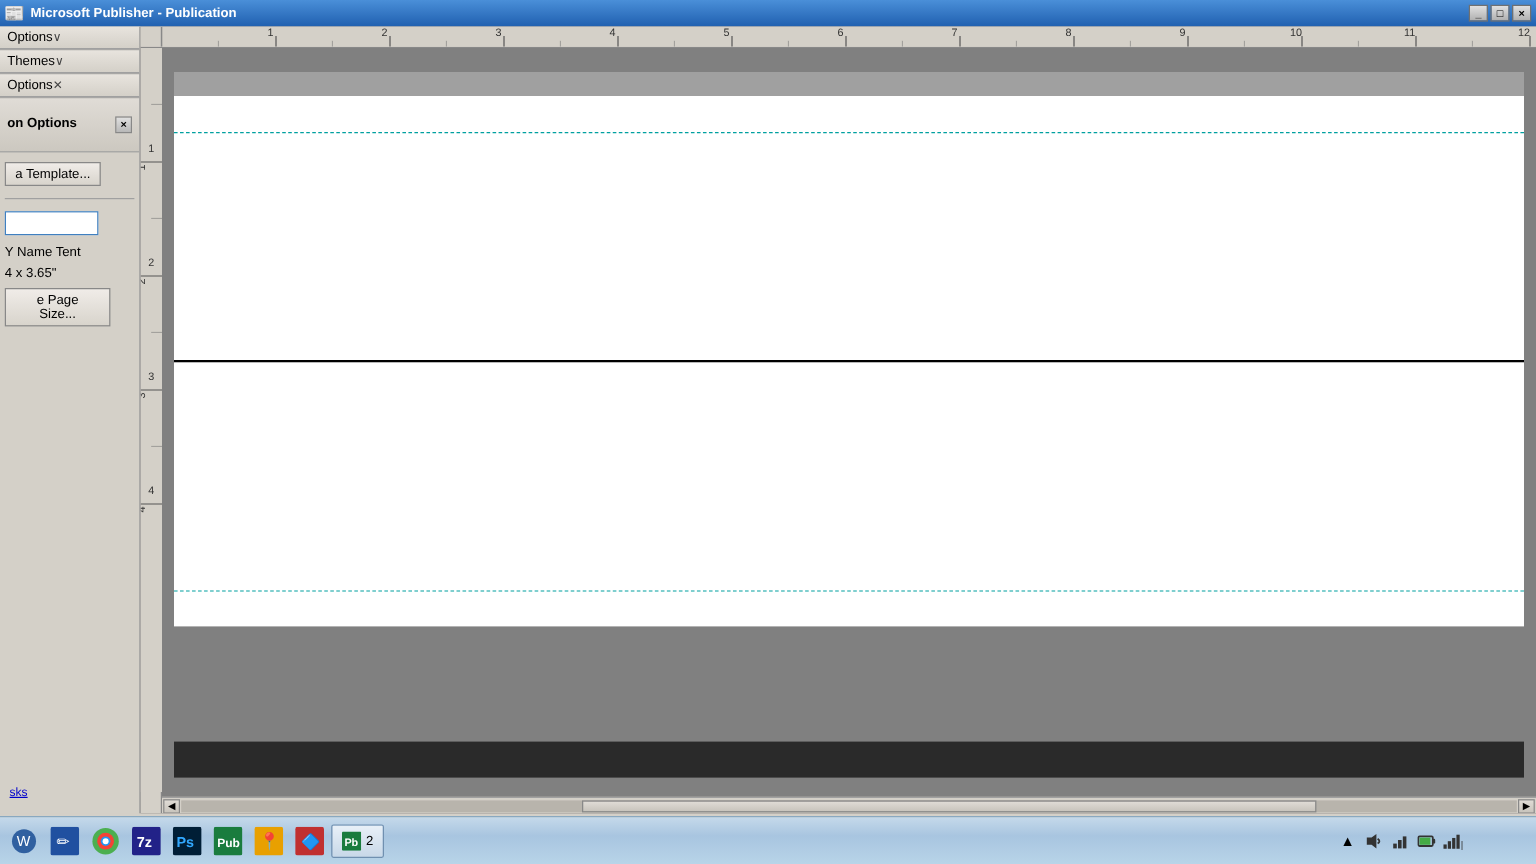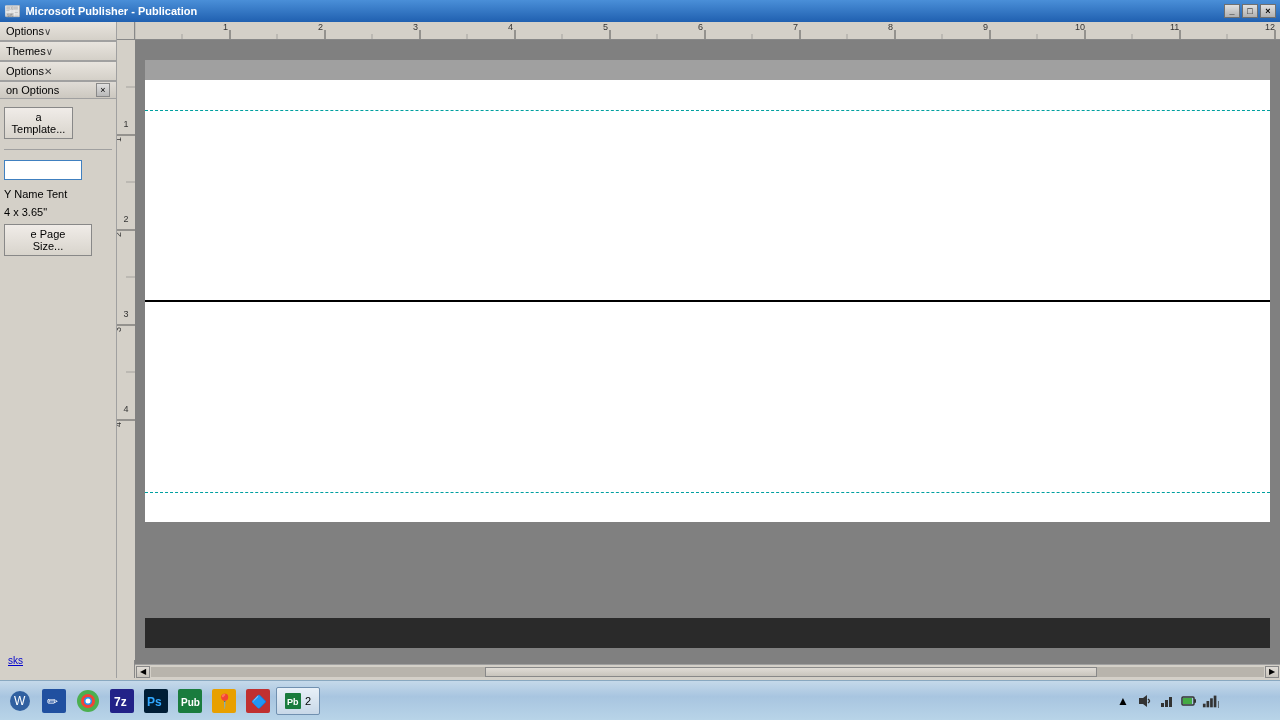--- a/index.html
+++ b/index.html
@@ -150,27 +150,27 @@
     }
 
     
     .pub-options-panel {
       display: flex;
       flex-direction: column;
       flex: 1;
     }
     .pub-options-header {
       display: flex;
-      align-items: center;
+      align-items: flex-start;
       justify-content: space-between;
-      padding: 1px 6px;
+      padding: 15px 6px;
       background: linear-gradient(to bottom, #e0dcd6, #ccc8c0);
       border-bottom: 1px solid #a0a0a0;
       font-size: 11px;
-      font-weight: normal;
+      font-weight: bold;
     }
     .close-x {
       width: 14px;
       height: 14px;
       display: flex;
       align-items: center;
       justify-content: center;
       background: linear-gradient(to bottom, #e0e0e0, #b8b8b8);
       border: 1px solid #888;
       font-size: 9px;
@@ -185,21 +185,21 @@
       gap: 6px;
       flex: 1;
     }
 
     .btn-template {
       padding: 3px 6px;
       font-size: 11px;
       background: linear-gradient(to bottom, #f0ece8, #d8d4cc);
       border: 1px solid #888;
       cursor: pointer;
-      width: 69px;
+      width: 80px;
       text-align: center;
     }
 
     .divider-line {
       height: 1px;
       background: #a0a0a0;
       margin: 4px 0;
     }
 
     .input-field {

